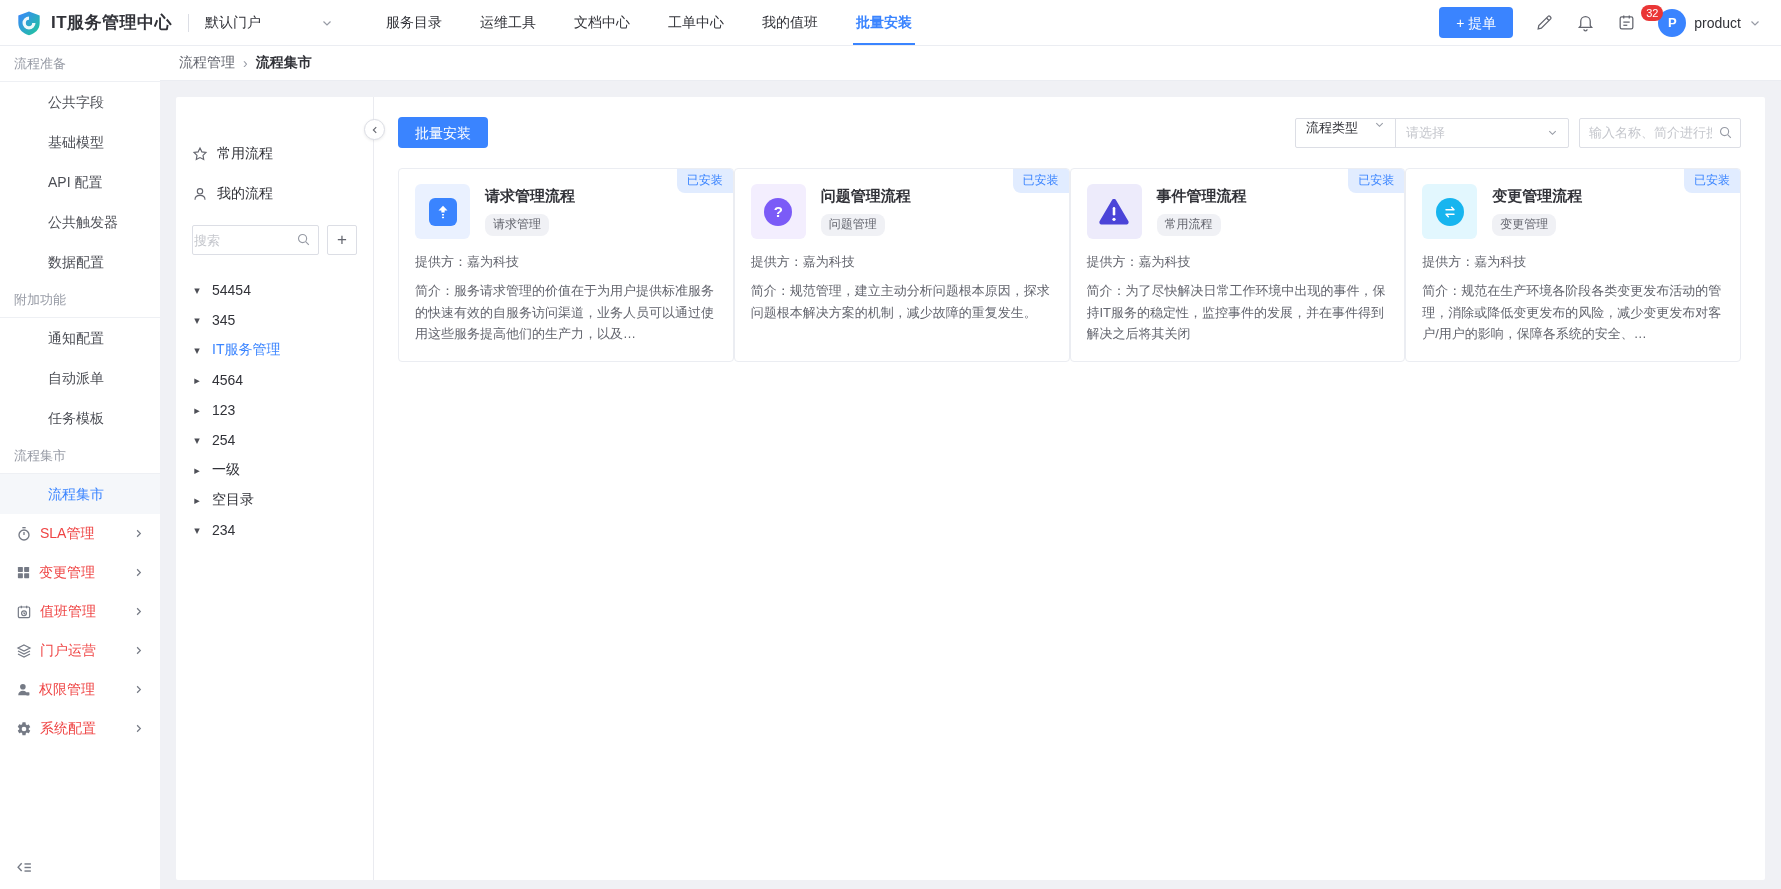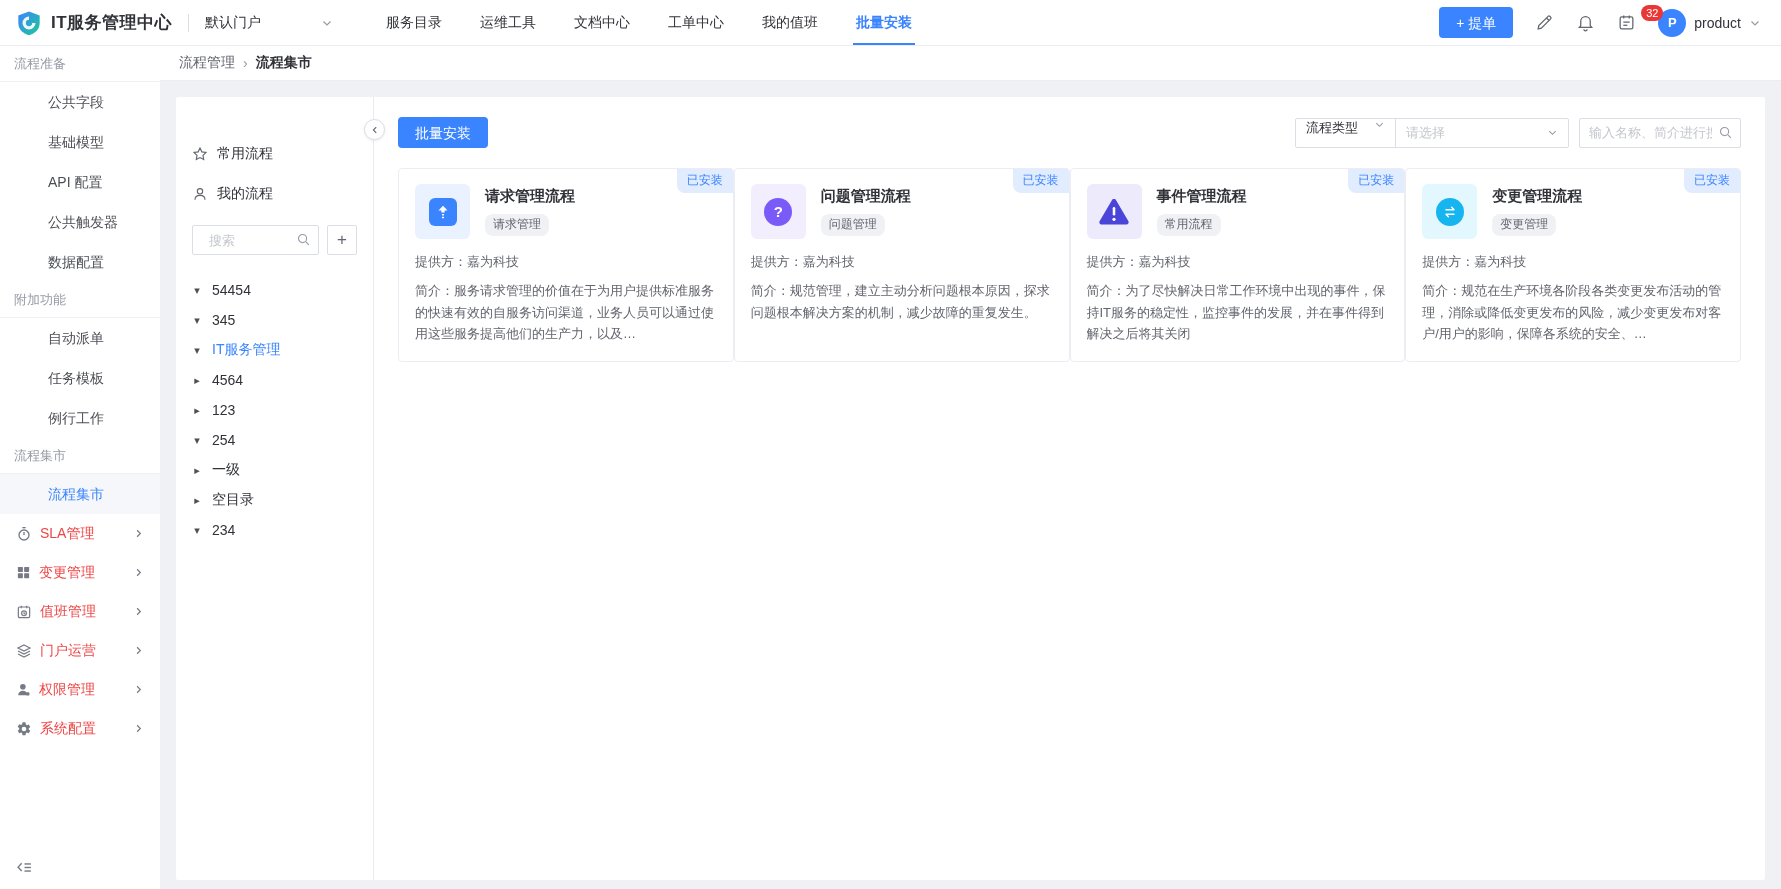--- a/index.html
+++ b/index.html
@@ -45,21 +45,21 @@
   .crumb.current { color:#313238; font-weight:bold; cursor:default; }
 
   .content { flex:1; padding:16px 16px 9px; min-height:0; }
   .panel { background:#fff; height:100%; border-radius:2px; display:flex; position:relative; }
 
   
   .tree-pane { width:198px; border-right:1px solid #EAEBF0; padding:48px 16px 0; flex-shrink:0; }
   .quick-link { display:flex; align-items:center; gap:9px; margin-bottom:22px; cursor:pointer; color:#313238; }
   .tree-search-row { display:flex; gap:8px; margin-top:4px; }
   .tree-search { position:relative; flex:1; }
-  .tree-search input { width:100%; height:30px; border:1px solid #DCDEE5; border-radius:2px; padding:0 26px 0 16px; font-size:13px; font-family:inherit; color:#313238; outline:none; }
+  .tree-search input { width:100%; height:30px; border:1px solid #DCDEE5; border-radius:2px; padding:0 26px 0 1px; font-size:13px; font-family:inherit; color:#313238; outline:none; }
   .tree-search .mag { position:absolute; right:8px; top:7px; }
   .plus-btn { width:30px; height:30px; border:1px solid #DCDEE5; border-radius:2px; background:#fff; font-size:17px; color:#63656E; cursor:pointer; line-height:26px; text-align:center; flex-shrink:0; font-family:inherit; }
   .tree-list { margin-top:20px; }
   .tree-node { height:30px; display:flex; align-items:center; gap:10px; cursor:pointer; color:#313238; }
   .tree-caret { font-size:11px; color:#4D4F56; width:10px; text-align:center; }
   .tree-node.active .tree-label { color:#3A84FF; }
 
   .collapse-circle { position:absolute; left:188px; top:22px; width:21px; height:21px; border-radius:50%; background:#fff; border:1px solid #DCDEE5; box-shadow:0 1px 3px rgba(0,0,0,.08); display:flex; align-items:center; justify-content:center; cursor:pointer; z-index:5; }
 
   
@@ -162,23 +162,23 @@
 
   <aside class="sidebar">
     <div class="side-section-title">流程准备</div>
     <div class="side-item">公共字段</div>
     <div class="side-item">基础模型</div>
     <div class="side-item">API 配置</div>
     <div class="side-item">公共触发器</div>
     <div class="side-item">数据配置</div>
 
     <div class="side-section-title">附加功能</div>
+    <div class="side-item">通知配置</div>
     <div class="side-item">自动派单</div>
     <div class="side-item">任务模板</div>
-    <div class="side-item">例行工作</div>
 
     <div class="side-section-title">流程集市</div>
     <div class="side-item active">流程集市</div>
 
     <div class="module-item">
       <svg width="16" height="16" viewBox="0 0 24 24" fill="none" stroke="#757A85" stroke-width="2">
           <circle cx="12" cy="13.5" r="7.5"></circle>
           <line x1="12" y1="13.5" x2="12" y2="9"></line>
           <line x1="9.5" y1="2.5" x2="14.5" y2="2.5"></line>
         </svg>

